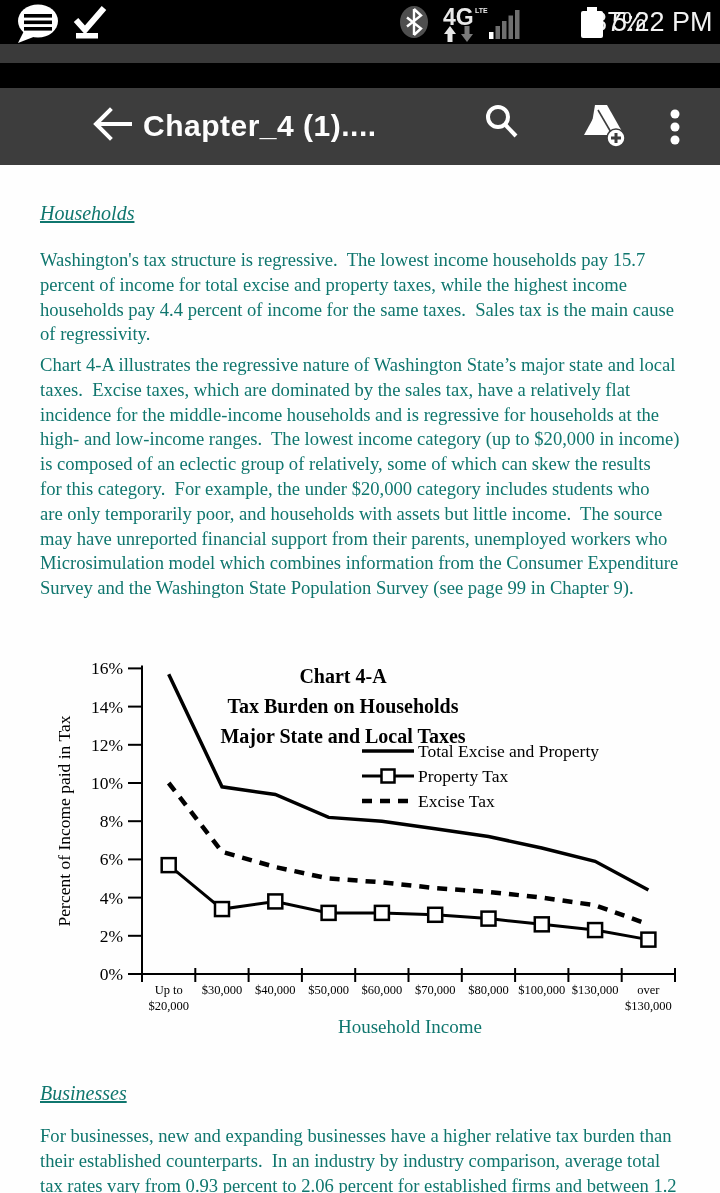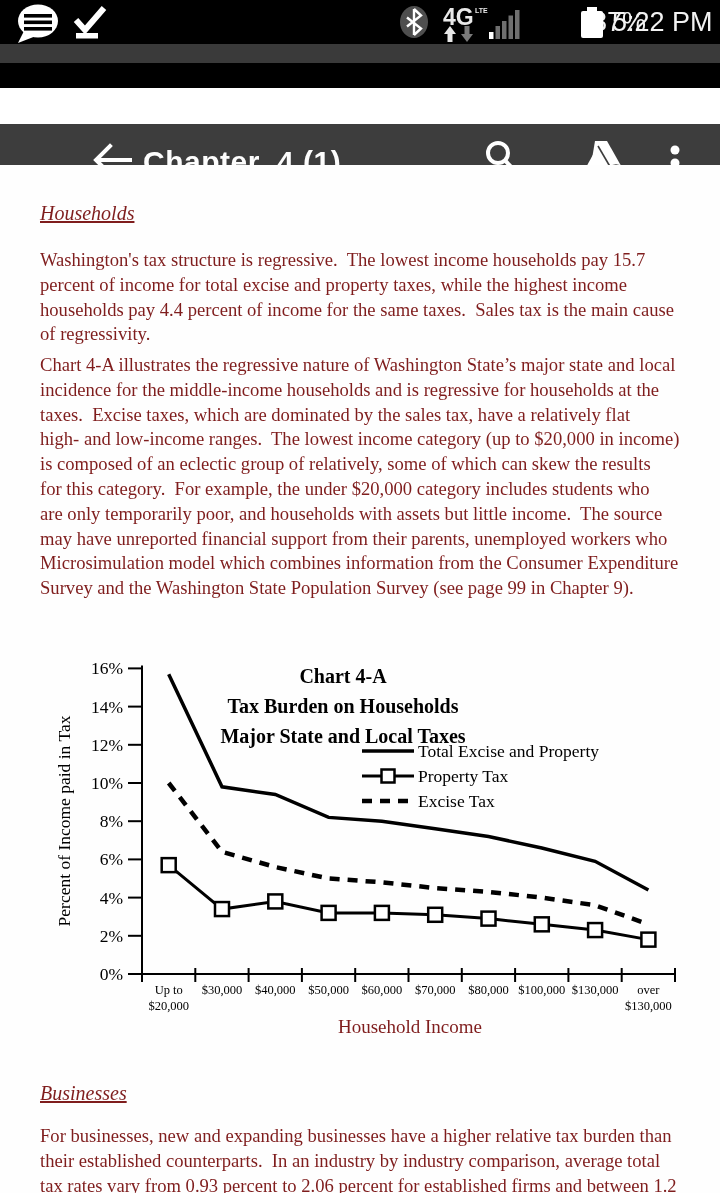--- a/index.html
+++ b/index.html
@@ -9,26 +9,26 @@
   
   .status-bar { position:absolute; left:0; top:0; width:720px; height:44px; background:#000; color:#fbfbfb; }
   .strip-gray  { position:absolute; left:0; top:44px; width:720px; height:19px; background:#3a3a3a; }
   .strip-black { position:absolute; left:0; top:63px; width:720px; height:25px; background:#000; }
   .sb-item { position:absolute; }
   .sb-text { font-size:27px; color:#f2f2f2; line-height:44px; }
   .net-4g { font-size:23px; font-weight:bold; color:#e9e9e9; line-height:22px; }
   .net-lte { position:absolute; left:32px; top:1px; font-size:7px; line-height:7px; color:#e9e9e9; letter-spacing:0; width:8px; }
 
   
-  .toolbar { position:absolute; left:0; top:88px; width:720px; height:77px; background:#3d3d3d; color:#fff;margin-top:36px; }
+  .toolbar { position:absolute; left:0; top:88px; width:720px; height:77px; background:#3d3d3d; color:#fff; }
   .tb-title { position:absolute; left:143px; top:21px; font-size:30px; font-weight:700; color:#fdfdfd; letter-spacing:0.5px; }
   .tb-btn { position:absolute; top:14px; width:50px; height:50px; }
 
   
-  .doc { position:absolute; left:0; top:165px; width:720px; height:1028px; background:#fefefe; color:#7f1d1d;
+  .doc { position:absolute; left:0; top:165px; width:720px; height:1028px; background:#fefefe; color:#0f766e;
          font-family:"Liberation Serif", serif; }
   .heading { position:absolute; left:40px; font-size:20px; font-style:italic; text-decoration:underline; }
   .para { position:absolute; left:40px; font-size:18.6px; line-height:24.8px; }
   .tline { white-space:pre; }
   .chart-wrap { position:absolute; left:40px; top:480px; width:680px; height:370px; }
   .xaxis-title { position:absolute; left:70px; top:851px; width:680px; text-align:center; font-size:19px; }
   .source-line { position:absolute; left:85px; top:878px; font-size:15.5px; white-space:pre; }
 </style>
 </head>
 <body>
@@ -122,22 +122,22 @@
   <div class="doc">
     <div class="heading" style="top:37px;">Households</div>
     <div class="para" style="top:83px;">
         <div class="tline">Washington's tax structure is regressive.  The lowest income households pay 15.7</div>
         <div class="tline">percent of income for total excise and property taxes, while the highest income</div>
         <div class="tline">households pay 4.4 percent of income for the same taxes.  Sales tax is the main cause</div>
         <div class="tline">of regressivity.</div>
       </div>
     <div class="para" style="top:188px;">
         <div class="tline">Chart 4-A illustrates the regressive nature of Washington State’s major state and local</div>
+        <div class="tline">taxes.  Excise taxes, which are dominated by the sales tax, have a relatively flat</div>
         <div class="tline">incidence for the middle-income households and is regressive for households at the</div>
-        <div class="tline">taxes.  Excise taxes, which are dominated by the sales tax, have a relatively flat</div>
         <div class="tline">high- and low-income ranges.  The lowest income category (up to $20,000 in income)</div>
         <div class="tline">is composed of an eclectic group of relatively, some of which can skew the results</div>
         <div class="tline">for this category.  For example, the under $20,000 category includes students who</div>
         <div class="tline">are only temporarily poor, and households with assets but little income.  The source</div>
         <div class="tline">may have unreported financial support from their parents, unemployed workers who</div>
         <div class="tline">Microsimulation model which combines information from the Consumer Expenditure</div>
         <div class="tline">Survey and the Washington State Population Survey (see page 99 in Chapter 9).</div>
       </div>
 
     <div class="chart-wrap">

